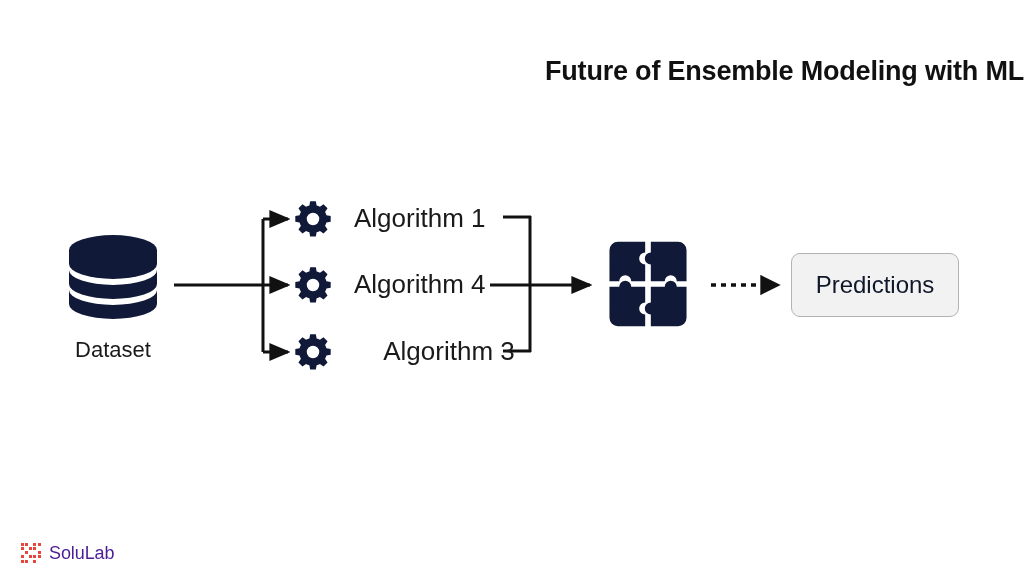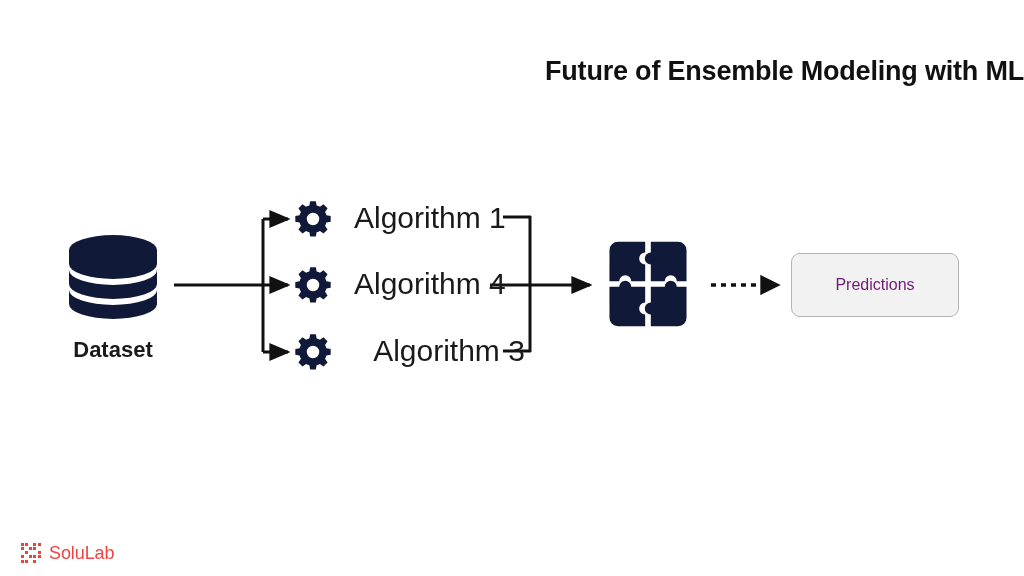--- a/index.html
+++ b/index.html
@@ -55,21 +55,20 @@
   }
   #dataset-label {
     position: absolute;
     left: 0;
     top: 108px;
     width: 122px;
     text-align: center;
     font-size: 22px;
     color: #1a1a1a;
     line-height: 28px;
-    font-weight: bold;
   }
 
   
   #connectors {
     position: absolute;
     left: 0;
     top: 0;
     width: 1024px;
     height: 576px;
     pointer-events: none;
@@ -83,21 +82,21 @@
   }
   #gear-1 { left: 294px; top: 200px; }
   #gear-2 { left: 294px; top: 266px; }
   #gear-3 { left: 294px; top: 333px; }
 
   
   .algorithm-label {
     position: absolute;
     left: 354px;
     width: 190px;
-    font-size: 30px;
+    font-size: 26px;
     color: #1a1a1a;
     line-height: 28px;
     text-align: left;
     white-space: nowrap;
   }
   #algorithm-label-1 { top: 204px; }
   #algorithm-label-2 { top: 270px; }
   #algorithm-label-3 { top: 337px; text-align: center; }
 
   
@@ -118,39 +117,39 @@
     height: 64px;
     background: #f2f2f2;
     border: 1.6px solid #b3b3b3;
     border-radius: 9px;
     box-sizing: border-box;
     display: flex;
     align-items: center;
     justify-content: center;
   }
   #predictions-label {
-    font-size: 16px;
-    color: #701a75;
+    font-size: 24px;
+    color: #0f172a;
     line-height: 28px;
   }
 
   
   #logo {
     position: absolute;
     left: 20px;
     top: 540px;
     height: 26px;
     display: flex;
     align-items: center;
     gap: 7px;
   }
   #logo-mark { width: 22px; height: 22px; display: block; }
   #logo-text {
     font-size: 18px;
-    color: #ef4444;
+    color: #4c1d95;
     line-height: 22px;
     letter-spacing: -0.1px;
   }
 </style>
 </head>
 <body>
 
 <div id="canvas">
 
   <div id="diagram-title">Future of Ensemble Modeling with ML</div>

